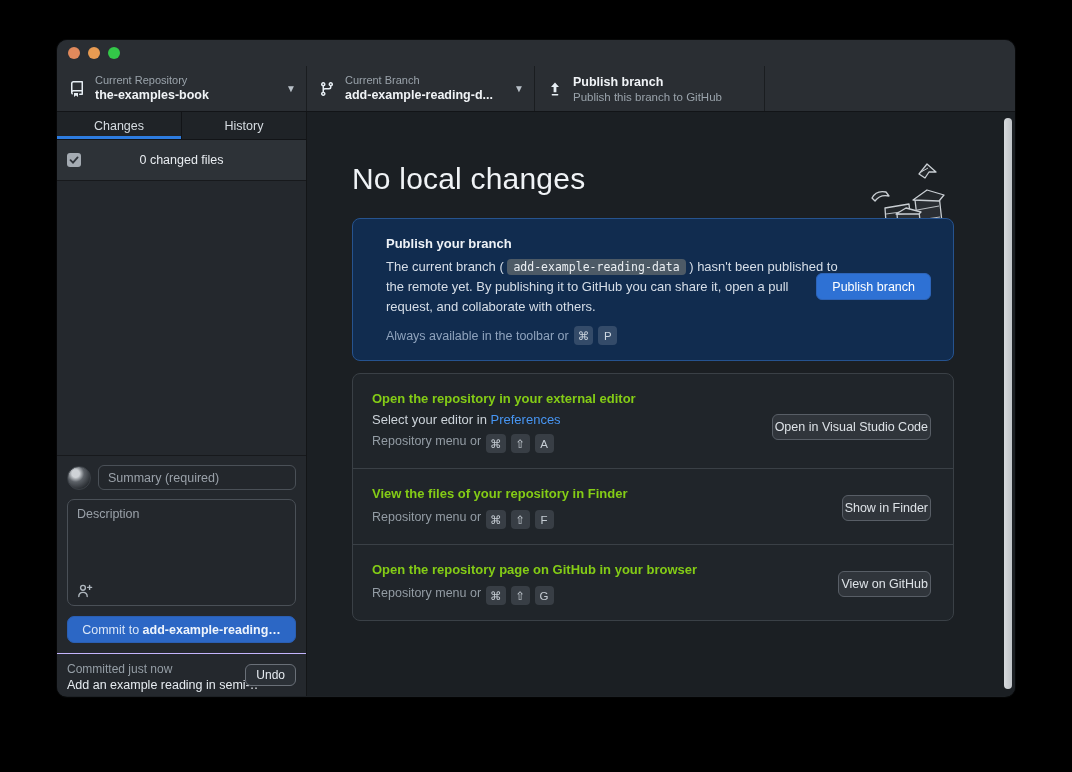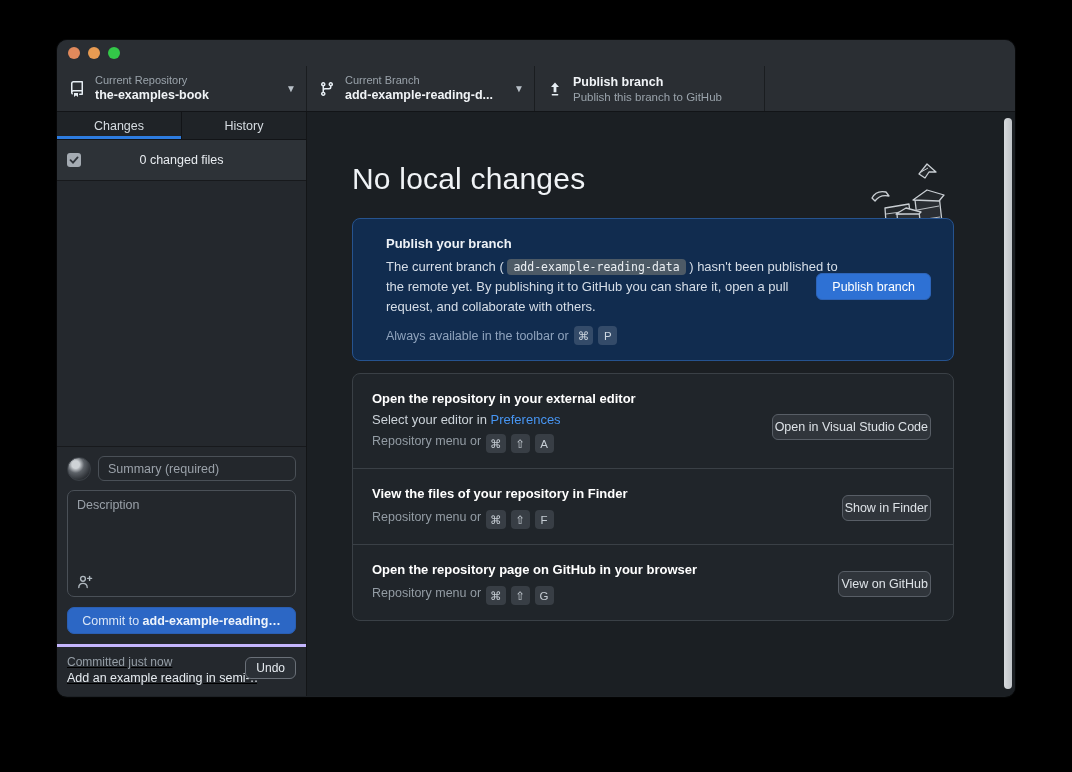--- a/index.html
+++ b/index.html
@@ -71,21 +71,21 @@
   .desc-box textarea { flex:1; background:transparent; border:none; resize:none; outline:none;
                        font-size:12.5px; color:#e6edf3; font-family:"Liberation Sans", sans-serif; }
   .desc-box textarea::placeholder { color:#9aa1a9; }
   .desc-actions { height:18px; display:flex; align-items:flex-end; }
   .desc-actions svg { width:16px; height:16px; color:#aeb6bd; cursor:pointer; }
   .commit-btn { margin-top:10px; width:100%; height:27px; background:#2c67c5;
                 border:1px solid #2a5eb2; border-radius:7px; color:#d9e5f7;
                 font-size:12.5px; cursor:pointer; font-family:"Liberation Sans", sans-serif; }
   .commit-btn b { color:#eef4fc; }
 
-  .undo-bar { border-top:3px solid #c4b5fd; padding:7px 10px 9px; position:relative;text-decoration:underline; }
+  .undo-bar { border-top:1px solid #c4b5fd; padding:7px 10px 2px; position:relative; }
   .undo-status { font-size:12px; color:#959ea6; line-height:16px; }
   .undo-msg { font-size:12.5px; color:#e6ebf0; line-height:17px; white-space:nowrap;
               overflow:hidden; width:190px; }
   .undo-btn { position:absolute; right:10px; top:10px; height:22px; padding:0 10px;
               background:#2b3036; border:1px solid #6a7078; border-radius:6px;
               color:#e6ebf0; font-size:12px; cursor:pointer;
               font-family:"Liberation Sans", sans-serif; }
 
   
   .main { flex:1; background:#1b1f23; position:relative; padding:50px 0 0 45px; }
@@ -111,21 +111,21 @@
             background:rgba(255,255,255,.15); color:#cdd6e0; font-size:11.5px; }
   .publish-btn { position:absolute; right:22px; top:54px; height:27px; padding:0 15px;
                  background:#2e71d4; border:1px solid #2d64b8; border-radius:6px;
                  color:#fff; font-size:12.5px; cursor:pointer;
                  font-family:"Liberation Sans", sans-serif; }
 
   .suggestions { margin-top:12px; background:#20252a; border:1px solid #3a4046;
                  border-radius:8px; }
   .sug-row { padding:16px 19px 15px; position:relative; }
   .sug-row + .sug-row { border-top:1px solid #3a4046; }
-  .sug-title { font-size:13px; font-weight:700; color:#ffffff; line-height:18px; }
+  .sug-title { font-size:13px; font-weight:700; color:#84cc16; line-height:18px; }
   .sug-line { margin-top:4px; font-size:13px; color:#ccd3d9; }
   .sug-line a { color:#4795f2; text-decoration:none; cursor:pointer;text-align:right; }
   .sug-hint { margin-top:7px; font-size:12.5px; color:#939ca4; display:flex;
               align-items:flex-start; gap:5px; }
   .sug-hint .keycap { background:#383e45; color:#c6cdd4; }
   .sug-btn { position:absolute; right:22px; height:26px; padding:0 2px;
              background:#30353b; border:1px solid #585e66; border-radius:6px;
              color:#dde2e7; font-size:12.5px; cursor:pointer; white-space:nowrap;
              font-family:"Liberation Sans", sans-serif; }
   .sug-row.r0 .sug-btn { top:40px; }

